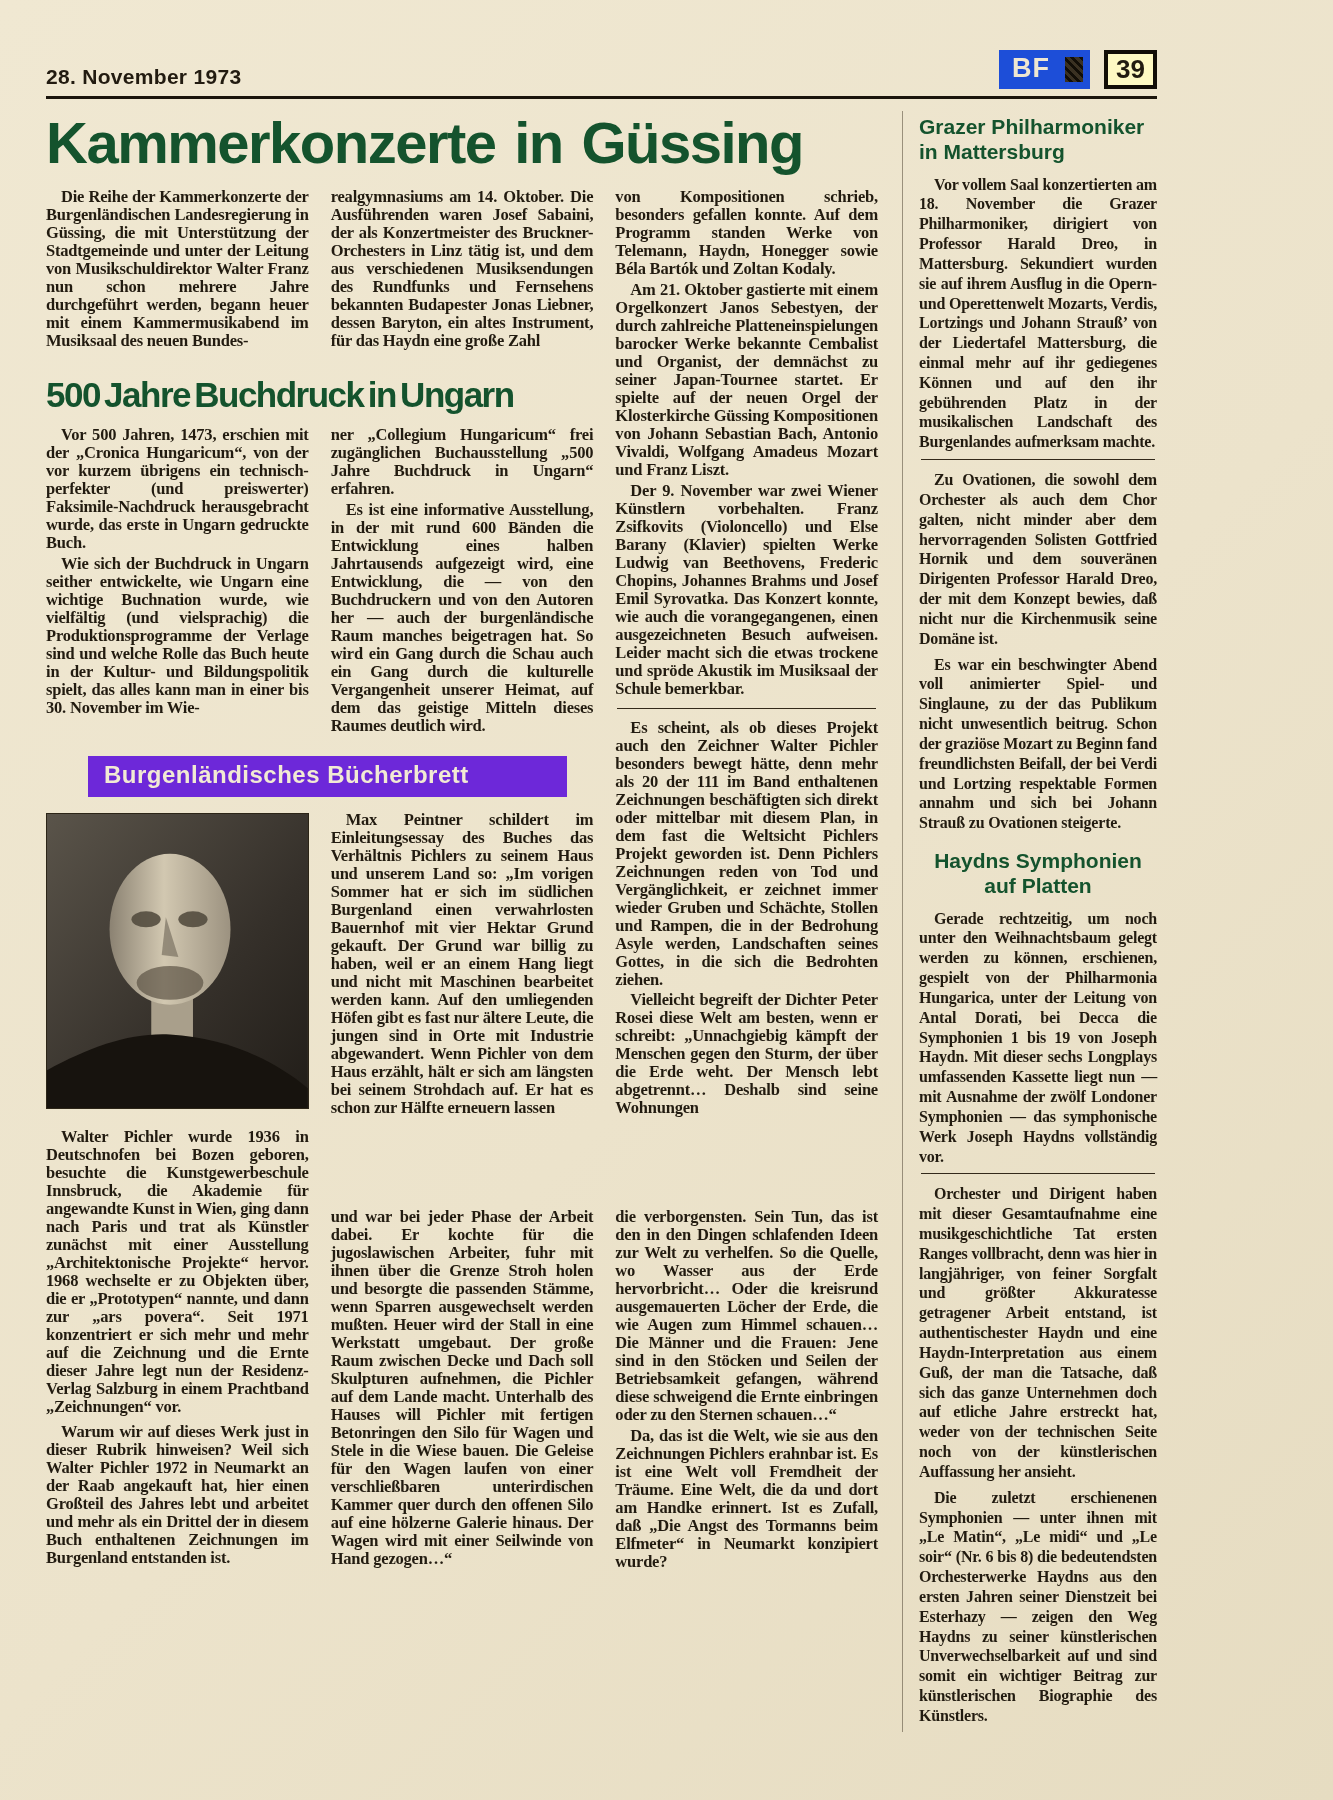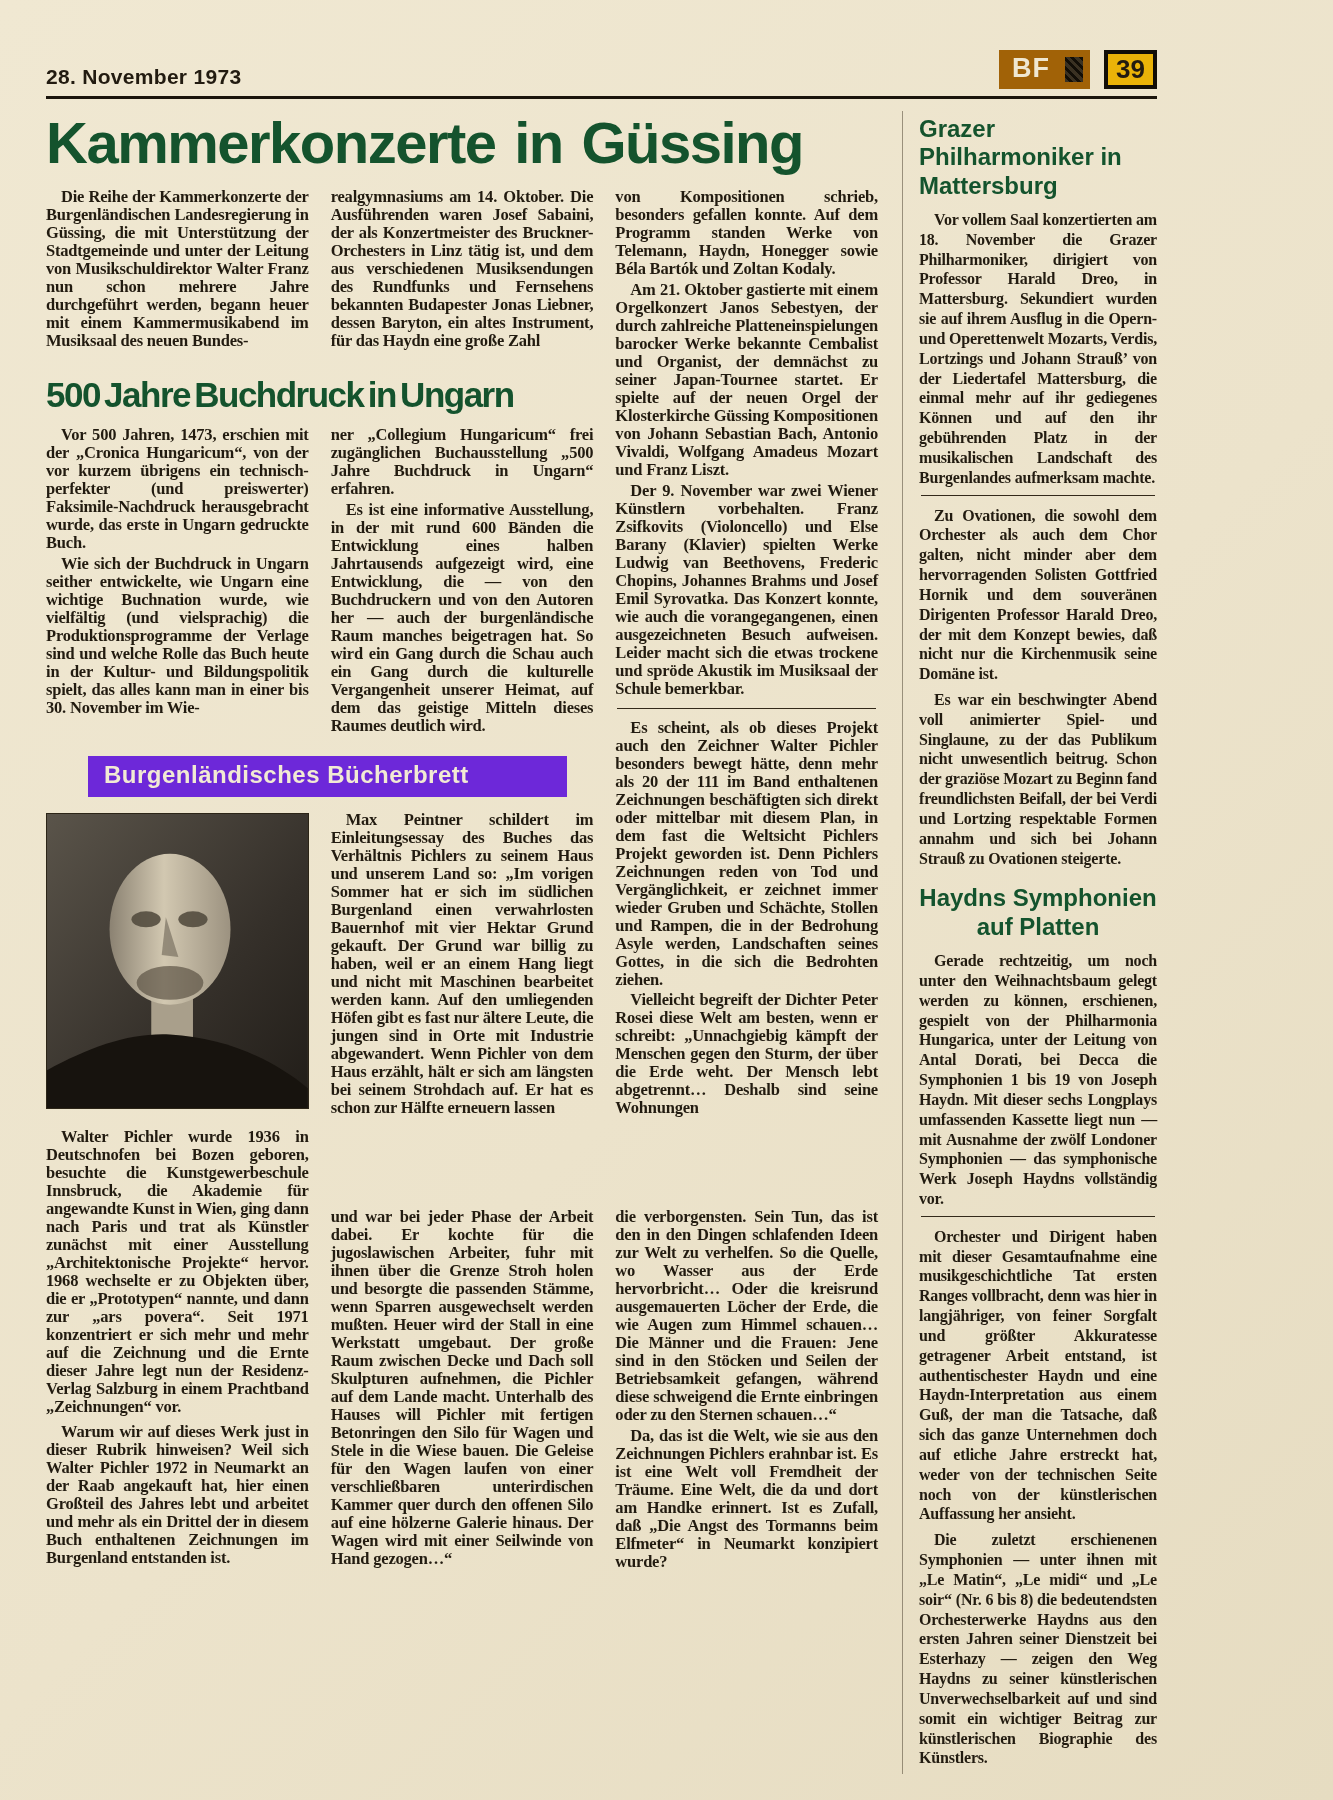--- a/index.html
+++ b/index.html
@@ -11,46 +11,46 @@
     color:#221b10;
     overflow:hidden;
   }
   .sheet { width:100%; height:100%; padding:50px 176px 24px 46px; }
 
   
   .masthead { display:flex; justify-content:space-between; align-items:flex-end;
               border-bottom:3px solid #1b150c; padding-bottom:7px; }
   .date { font-family:"Liberation Sans",sans-serif; font-weight:700; font-size:21px; letter-spacing:.3px; }
   .mast-right { display:flex; align-items:stretch; gap:14px; }
-  .bf { background:#a16207; color:#efe7d1; font-family:"Liberation Sans",sans-serif;
+  .bf { background:#1d4ed8; color:#efe7d1; font-family:"Liberation Sans",sans-serif;
         font-weight:700; font-size:27px; padding:3px 40px 3px 13px; letter-spacing:1px; position:relative; }
   .bf::after { content:""; position:absolute; right:7px; top:7px; bottom:7px; width:18px;
         background:repeating-linear-gradient(45deg,#3a3122 0 3px,#120e07 3px 6px); }
   .pagenum { border:4px solid #120e07; font-family:"Liberation Sans",sans-serif; font-weight:700;
-        font-size:26px; padding:0 8px; display:flex; align-items:center; background:#eab308; }
+        font-size:26px; padding:0 8px; display:flex; align-items:center; background:#fef9c3; }
 
   
   .content { display:flex; gap:24px; margin-top:12px; }
   .main-grid { display:grid; grid-template-columns:repeat(3,1fr); column-gap:22px;
                align-content:start; width:832px; }
   .right-col { flex:1; border-left:1px solid rgba(50,40,24,.45); padding-left:16px; padding-top:2px; }
 
   
   h1, h2, h3 { font-family:"Liberation Sans",sans-serif; font-weight:700; color:#14532d; }
   .h-kammer   { grid-column:1/4; grid-row:1; font-size:58px; letter-spacing:-1.5px;
                 word-spacing:4px; margin:2px 0 16px; line-height:1.02; }
   .h-buchdruck{ grid-column:1/3; grid-row:3; font-size:35px; letter-spacing:-1.5px;
                 word-spacing:-4px; margin:14px 0 10px; }
   .banner     { grid-column:1/3; grid-row:5; background:#6d28d9; color:#f2ead4;
                 font-family:"Liberation Sans",sans-serif; font-weight:700; font-size:24px;
                 padding:5px 16px 8px; margin:10px 26px 14px 42px; letter-spacing:.5px; }
   .h-pichler  { grid-column:2/4; grid-row:7; font-size:33px; letter-spacing:-.5px;
                 word-spacing:7px; margin:4px 0 12px; }
   .h-pichler .uline { border-bottom:3px solid #32291a; padding-bottom:2px; }
-  .h3 { font-size:24px; line-height:1.18; margin:2px 0 10px; }
+  .h3 { font-size:21px; line-height:1.18; margin:2px 0 10px; }
   .h3.center { text-align:center; margin-top:16px; }
 
   
   .tx p { font-size:16.5px; line-height:1.09; font-weight:700; text-align:justify;
           text-indent:15px; margin-bottom:3px; letter-spacing:-.2px;
           overflow-wrap:break-word; hyphens:auto; }
   .tx p.noindent { text-indent:0; }
   .tx { margin-bottom:8px; }
   .kammer-c1 { grid-column:1; grid-row:2; }
   .kammer-c2 { grid-column:2; grid-row:2; }

